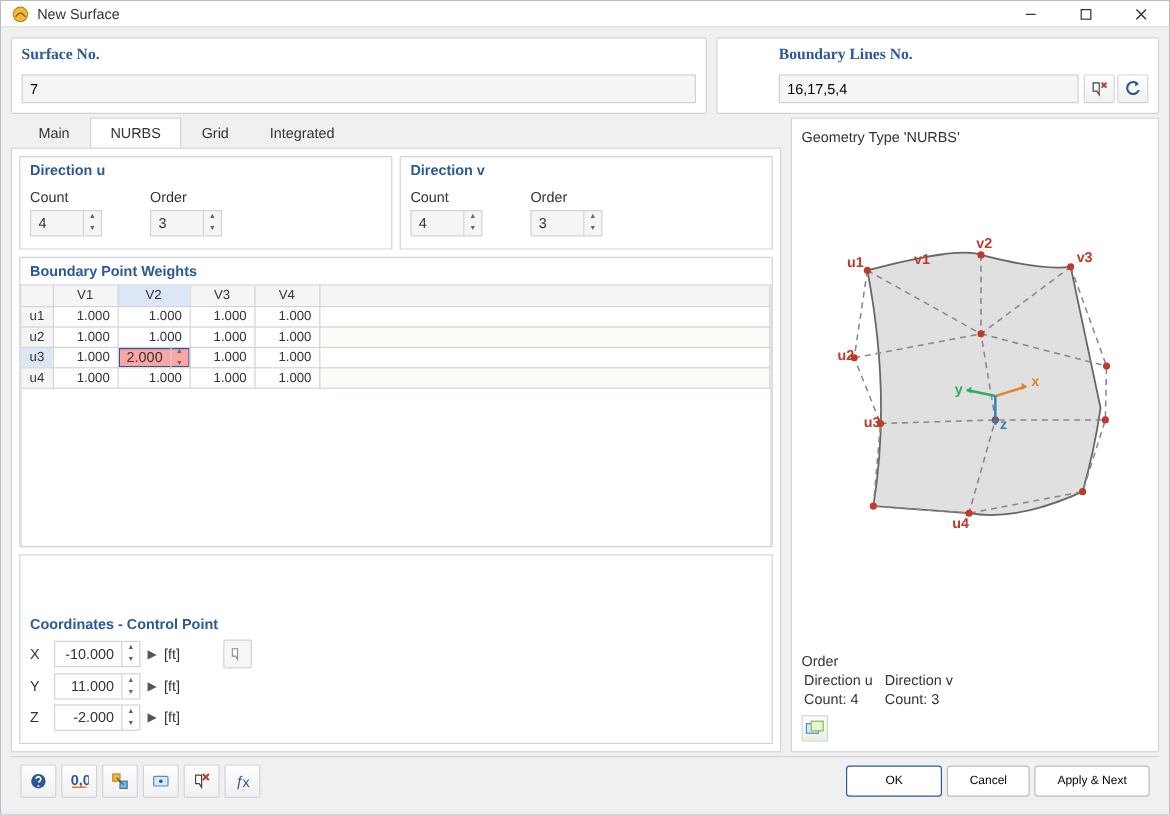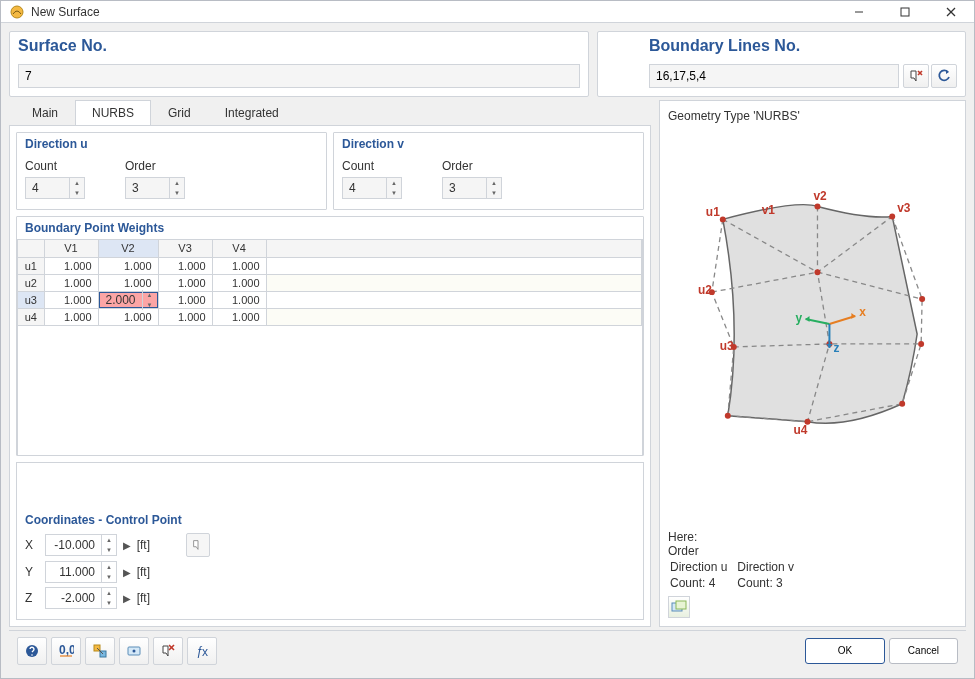--- a/index.html
+++ b/index.html
@@ -24,21 +24,21 @@
   .titlebar{height:22px;display:flex;align-items:center;padding:0 0 0 8px;background:#fff;border-bottom:1px solid var(--border);}
   .titlebar .icon{width:16px;height:16px;margin-right:6px;display:inline-flex;align-items:center;justify-content:center;}
   .titlebar .title{flex:1;font-size:12px;}
   .winbtns{display:flex;}
   .winbtn{width:46px;height:29px;display:flex;align-items:center;justify-content:center;font-size:13px;color:#555;}
 
   .body{flex:1;display:flex;flex-direction:column;background:var(--bg);padding:8px;gap:3px;}
 
   .row{display:flex;gap:8px;}
   .panel{background:var(--panel);border:1px solid var(--border);border-radius:2px;}
-  .panel-title{font-weight:600;color:var(--text-header);padding:5px 8px;font-size:16px;}
+  .panel-title{font-weight:600;color:var(--text-header);padding:5px 8px;font-size:13px;font-family:Liberation Serif, serif;}
   .panel-body{padding:4px 8px 8px 8px;}
 
   .surf-left{flex:1;}
   .surf-right{width:369px;position:relative;padding-left:43px;}
   .num-input{width:100%;height:24px;background:var(--input-bg);border:1px solid var(--border);padding:2px 6px;font-size:12px;}
   .boundary-input{flex:1;}
   .boundary-btns{display:flex;gap:2px;}
   .iconbtn{width:26px;height:24px;border:1px solid var(--border);background:linear-gradient(#fff,#f0f0f0);display:flex;align-items:center;justify-content:center;border-radius:2px;}
   .iconbtn svg{width:16px;height:16px;}
 
@@ -389,21 +389,20 @@
                 <path d="M162 184 l-3 -4 l6 0 z" fill="#2980b9"></path>
             </g>
             <g font-size="10" font-weight="600">
               <text x="192" y="152" fill="#e67e22">x</text>
               <text x="128" y="158" fill="#27ae60">y</text>
               <text x="166" y="188" fill="#2980b9">z</text>
             </g>
           </svg>
         </div>
         <div class="preview-info">
-          <div>Here:</div>
           <div>Order</div>
           <table>
             <tbody>
                 <tr>
               <td>Direction u</td>
               <td>Direction v</td>
             </tr>
             <tr>
               <td>Count: 4</td>
               <td>Count: 3</td>
@@ -456,15 +455,16 @@
       </div>
       <div class="iconbtn">
         <svg viewBox="0 0 16 16">
             <text x="2" y="12" font-size="11" font-style="italic" fill="#2c5898">ƒ</text>
             <text x="8" y="13" font-size="7" fill="#2c5898">x</text>
           </svg>
       </div>
       <div class="footer-spacer"></div>
       <button class="btn primary">OK</button>
       <button class="btn">Cancel</button>
+      <button class="btn">Apply &amp; Next</button>
     </div>
   </div>
 </div>
 
 </body></html>

